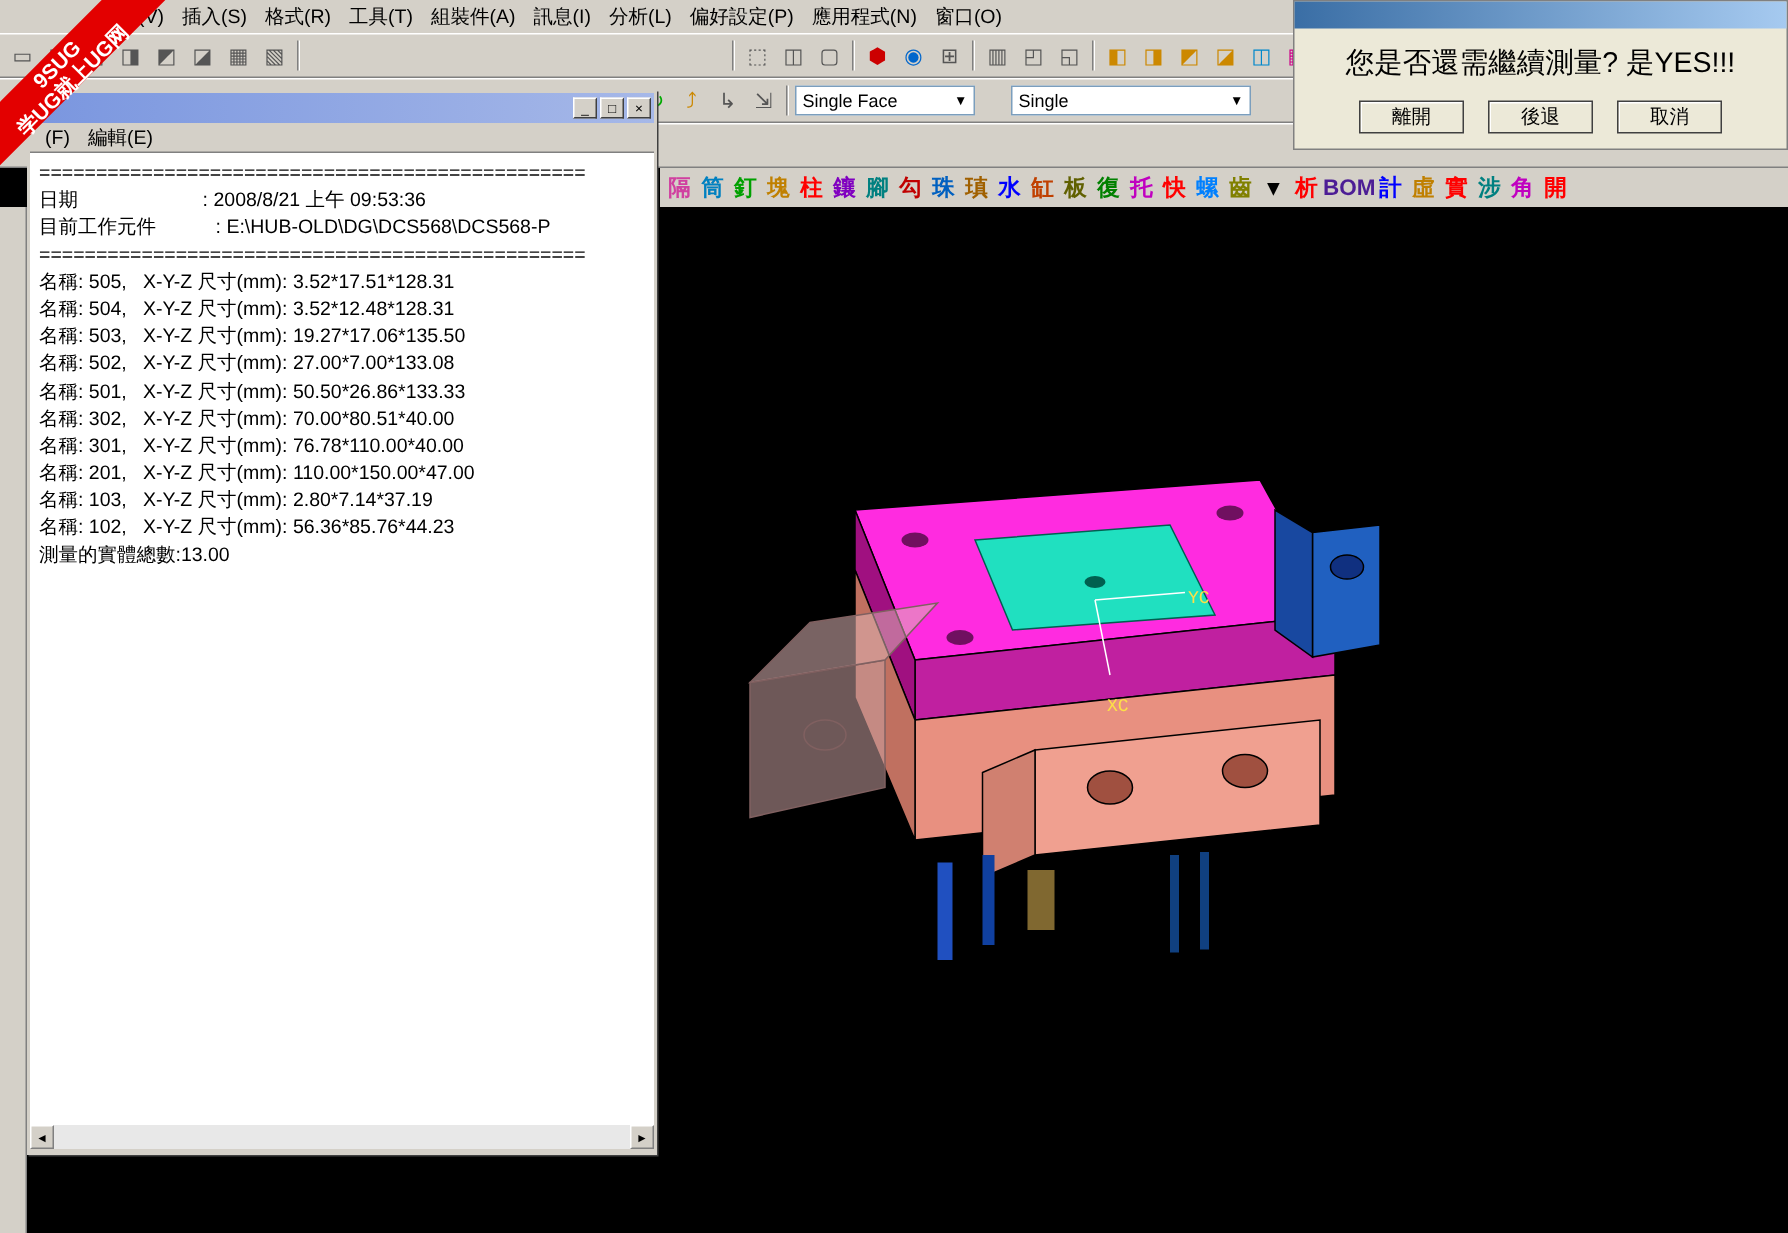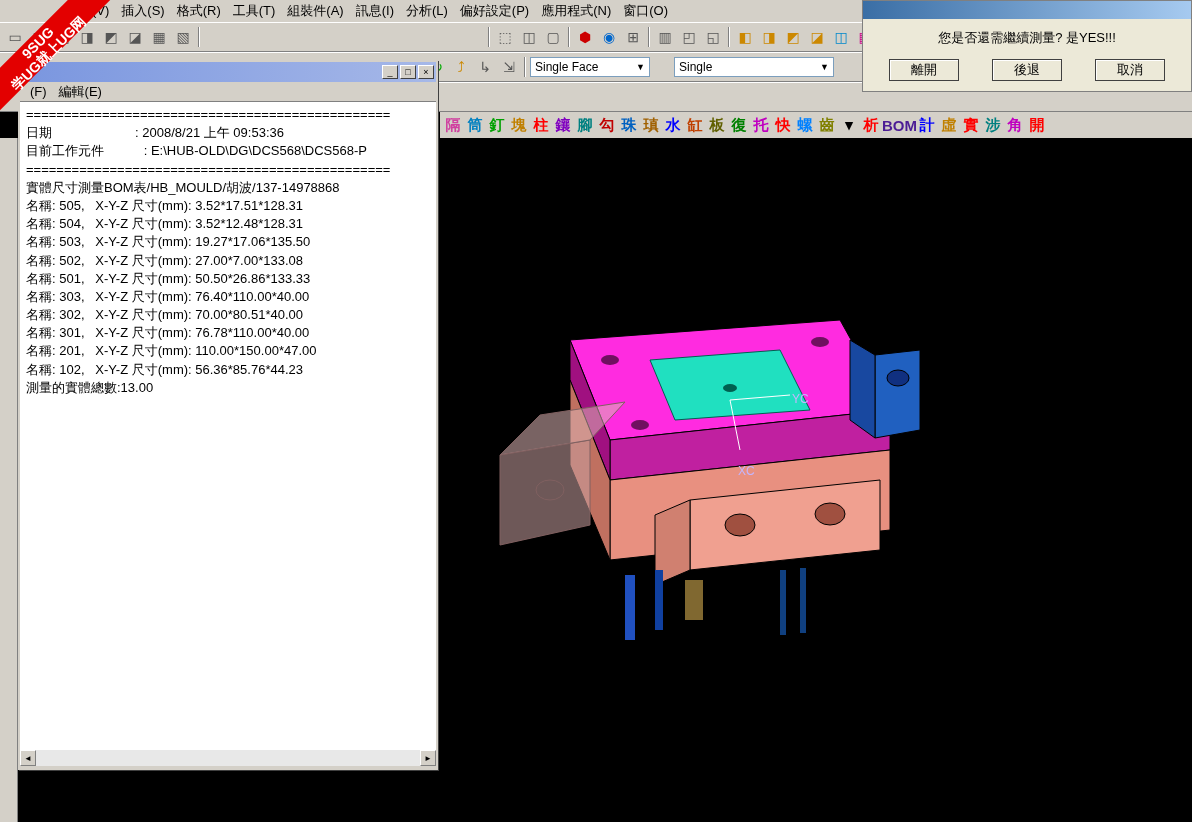--- a/index.html
+++ b/index.html
@@ -35,32 +35,32 @@
 .info-menuitem { padding: 0 6px; cursor: pointer; }
 .info-content { background: #fff; height: calc(100% - 58px); overflow: auto; padding: 4px 6px; font-size: 13px; line-height: 1.4; font-family: "MingLiU", "SimSun", monospace; }
 .info-line { white-space: pre; }
 .info-scrollbar { height: 16px; background: #d4d0c8; display: flex; align-items: center; }
 .sb-btn { width: 16px; height: 16px; background: #d4d0c8; border: 1px solid #fff; border-right-color: #808080; border-bottom-color: #808080; font-size: 8px; display: flex; align-items: center; justify-content: center; }
 .sb-track { flex: 1; height: 16px; background: #e8e8e8; }
 
 
 .dialog { position: absolute; top: 0; right: 0; width: 330px; background: #ece9d8; border: 1px solid #808080; z-index: 20; padding: 4px; }
 .dialog-titlearea { height: 18px; background: linear-gradient(to right, #3a6ea5, #a6caf0); margin: -4px -4px 4px -4px; }
-.dialog-text { text-align: center; font-size: 13px; padding: 6px; }
-.dialog-buttons { display: flex; justify-content: center; gap: 33px; padding: 6px; }
+.dialog-text { text-align: center; font-size: 19px; padding: 6px; }
+.dialog-buttons { display: flex; justify-content: center; gap: 16px; padding: 6px; }
 .dlg-btn { width: 70px; height: 22px; background: #ece9d8; border: 1px solid #404040; font-size: 13px; cursor: pointer; box-shadow: inset 1px 1px 0 #fff; }
 
 
 .ribbon { position: absolute; top: 0; left: 0; width: 120px; height: 120px; z-index: 50; pointer-events: none; }
 .ribbon-inner { position: absolute; width: 180px; height: 30px; background: #e30000; color: #fff; font-size: 14px; font-weight: bold; text-align: center; line-height: 15px; transform: rotate(-45deg); top: 32px; left: -48px; padding-top: 2px; }
 
 
 .model { position: absolute; top: 300px; left: 480px; width: 440px; height: 350px; z-index: 2; }
 .model svg { width: 100%; height: 100%; }
-.axis-label { position: absolute; color: #c4b5fd; font-size: 12px; font-family: Liberation Sans, sans-serif; }
+.axis-label { position: absolute; color: #fde047; font-size: 12px; font-family: Liberation Mono, monospace; }
 </style>
 </head>
 <body>
 
 <div class="ribbon">
   <div class="ribbon-inner">
     <span>9SUG</span><br>
     <span>学UG就上UG网</span>
   </div>
 </div>
@@ -221,30 +221,29 @@
   </div>
   <div class="info-menubar">
     <span class="info-menuitem">(F)</span>
     <span class="info-menuitem">編輯(E)</span>
   </div>
   <div class="info-content" id="info-content">
       <div class="info-line">================================================</div>
       <div class="info-line">日期                       : 2008/8/21 上午 09:53:36</div>
       <div class="info-line">目前工作元件           : E:\HUB-OLD\DG\DCS568\DCS568-P</div>
       <div class="info-line">================================================</div>
-      <div class="info-line">實體尺寸測量BOM表/HB_MOULD/胡波/137-14978868</div>
       <div class="info-line">名稱: 505,   X-Y-Z 尺寸(mm): 3.52*17.51*128.31</div>
       <div class="info-line">名稱: 504,   X-Y-Z 尺寸(mm): 3.52*12.48*128.31</div>
       <div class="info-line">名稱: 503,   X-Y-Z 尺寸(mm): 19.27*17.06*135.50</div>
       <div class="info-line">名稱: 502,   X-Y-Z 尺寸(mm): 27.00*7.00*133.08</div>
       <div class="info-line">名稱: 501,   X-Y-Z 尺寸(mm): 50.50*26.86*133.33</div>
-      <div class="info-line">名稱: 303,   X-Y-Z 尺寸(mm): 76.40*110.00*40.00</div>
       <div class="info-line">名稱: 302,   X-Y-Z 尺寸(mm): 70.00*80.51*40.00</div>
       <div class="info-line">名稱: 301,   X-Y-Z 尺寸(mm): 76.78*110.00*40.00</div>
       <div class="info-line">名稱: 201,   X-Y-Z 尺寸(mm): 110.00*150.00*47.00</div>
+      <div class="info-line">名稱: 103,   X-Y-Z 尺寸(mm): 2.80*7.14*37.19</div>
       <div class="info-line">名稱: 102,   X-Y-Z 尺寸(mm): 56.36*85.76*44.23</div>
       <div class="info-line">測量的實體總數:13.00</div>
     </div>
   <div class="info-scrollbar">
     <div class="sb-btn">◄</div>
     <div class="sb-track"></div>
     <div class="sb-btn">►</div>
   </div>
 </div>
 

